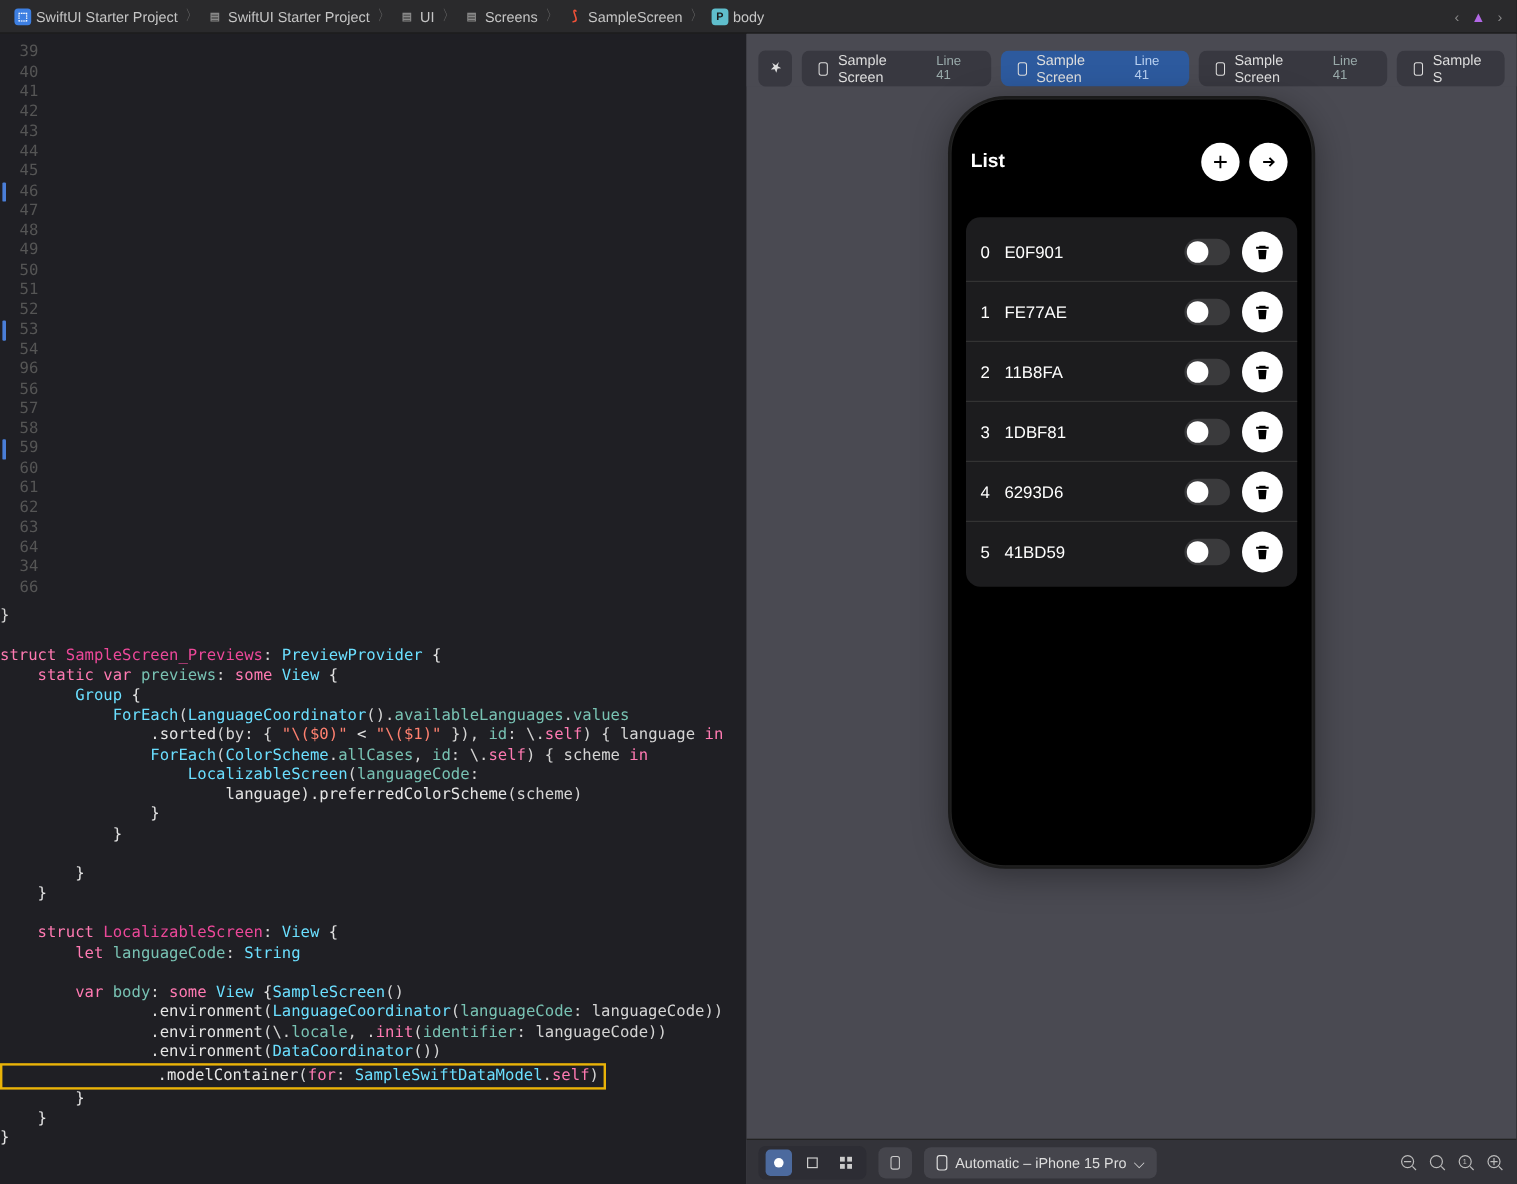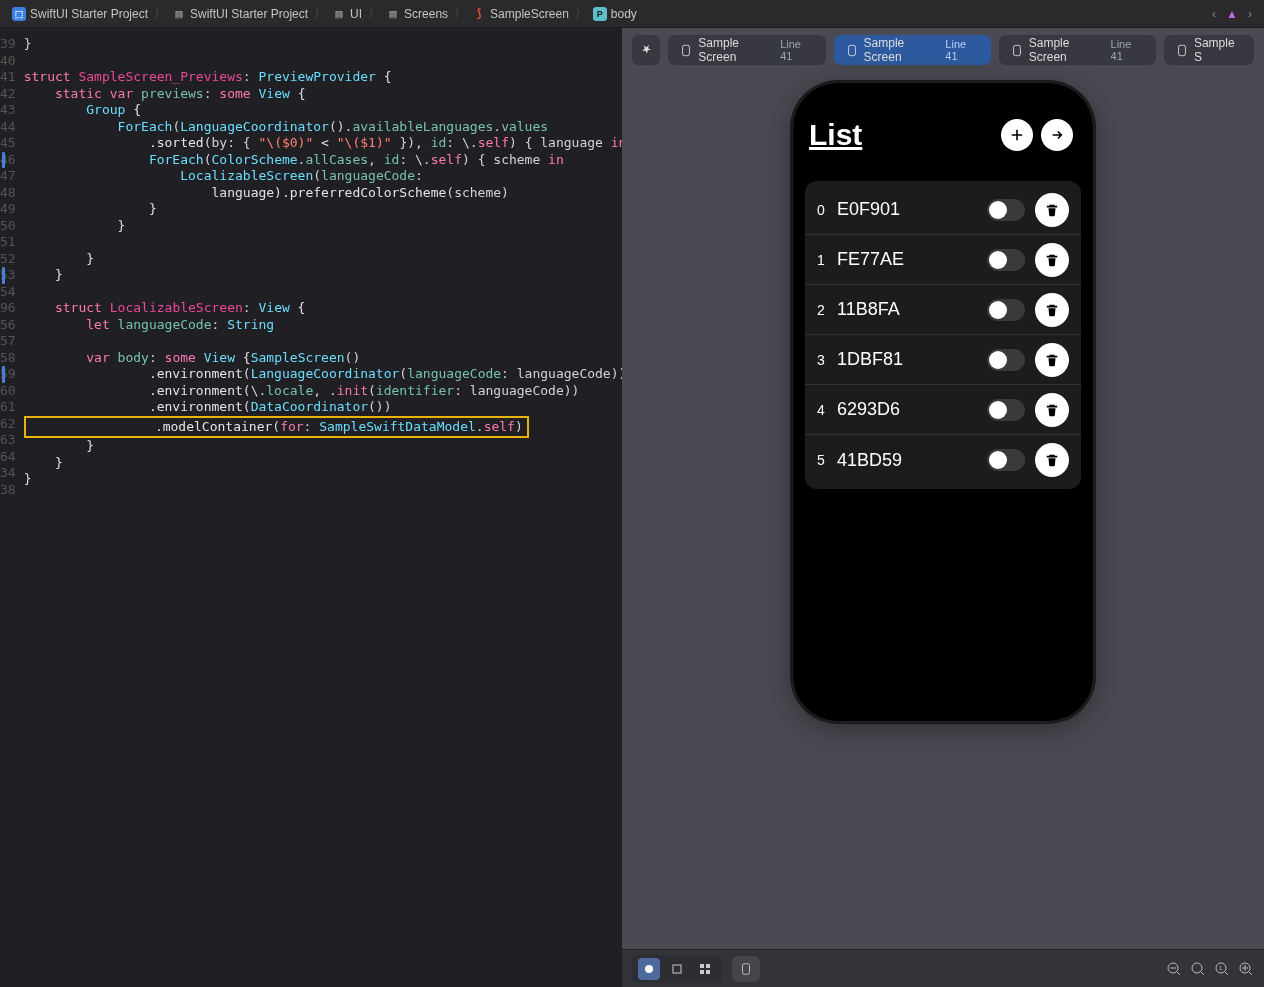--- a/index.html
+++ b/index.html
@@ -37,20 +37,21 @@
 .main { flex:1; display:flex; overflow:hidden; }
 
 .editor-pane {
   width: 622px;
   background: #1f1f24;
   display:flex;
   overflow:hidden;
   font-family: "SF Mono", Menlo, monospace;
   font-size: 13px;
   line-height: 16.5px;
+  flex-direction: column;
 }
 .gutter { width: 40px; text-align:right; padding-right:8px; color:#555; user-select:none; padding-top:8px; position:relative; }
 .gutter-marks { position:absolute; left:2px; top:8px; width:4px; }
 .gm { width:3px; height:16.5px; background:#4a7ed8; border-radius:1px; position:absolute; left:0; }
 .code { flex:1; padding:8px 0 0 0; white-space:pre; color:#e2e2e2; }
 .tk-kw { color:#ff7ab2; }
 .tk-type { color:#6bdfff; }
 .tk-typeu { color:#ec4899; }
 .tk-func { color:#e5e5e5; }
 .tk-str { color:#ff8170; }
@@ -62,21 +63,21 @@
   flex:1;
   background: #4a4a52;
   display:flex;
   flex-direction:column;
   overflow:hidden;
   position:relative;
 }
 .preview-tabs {
   height: 44px;
   display:flex;
-  align-items:center;
+  align-items:flex-end;
   gap:8px;
   padding: 0 10px;
   background:#4a4a52;
 }
 .pin-btn {
   width:30px; height:30px; border-radius:6px; background:#383840;
   display:flex; align-items:center; justify-content:center; color:#ddd;
 }
 .ptab {
   height:30px; padding:0 12px; border-radius:7px;
@@ -94,28 +95,28 @@
   width: 302px; height: 640px;
   background:#000; border-radius:46px;
   border: 1px solid #222;
   box-shadow: 0 0 0 2px #1a1a1a, 0 6px 30px rgba(0,0,0,0.4);
   overflow:hidden;
   position:relative;
   padding: 14px 12px;
 }
 
 .app-header { display:flex; align-items:center; height:44px; margin-top:16px; padding:0 8px 0 4px;}
-.app-title { font-size:30px; font-weight:700; color:#fff; flex:1;text-decoration:underline; }
+.app-title { font-size:16px; font-weight:700; color:#fff; flex:1; }
 .circle-btn { width:32px; height:32px; border-radius:50%; background:#fff; display:flex; align-items:center; justify-content:center; margin-left:8px; color:#000; }
 
 .list-card { background:#1c1c1e; border-radius:12px; margin-top:24px; padding:4px 0;}
 .row { display:flex; align-items:center; height:50px; padding:0 12px; border-bottom:0.5px solid #333; }
 .row:last-child { border-bottom:none; }
 .row-idx { color:#fff; font-size:14px; width:16px; }
-.row-hex { color:#fff; font-size:18px; flex:1; margin-left:4px; }
+.row-hex { color:#fff; font-size:14px; flex:1; margin-left:4px; }
 .toggle { width:38px; height:22px; background:#3a3a3c; border-radius:11px; position:relative; margin-right:10px; }
 .toggle-knob { width:18px; height:18px; background:#fff; border-radius:50%; position:absolute; top:2px; left:2px; }
 .del-btn { width:34px; height:34px; border-radius:50%; background:#fff; display:flex; align-items:center; justify-content:center; }
 
 .bottom-bar {
   height:38px; background:#333339; border-top:1px solid #222;
   display:flex; align-items:center; padding:0 10px; gap:10px;
 }
 .bb-group { display:flex; align-items:center; gap:6px; background:#2d2d34; border-radius:6px; padding:3px 6px; }
 .bb-btn { width:22px; height:22px; display:flex; align-items:center; justify-content:center; color:#ccc; border-radius:4px; }
@@ -198,21 +199,21 @@
         <div>56</div>
         <div>57</div>
         <div>58</div>
         <div>59</div>
         <div>60</div>
         <div>61</div>
         <div>62</div>
         <div>63</div>
         <div>64</div>
         <div>34</div>
-        <div>38</div>
+        <div>66</div>
       </div>
     <div class="code" id="code"><div><span class="tk-punc">}</span></div><div>&nbsp;</div><div><span class="tk-kw">struct</span><span> </span><span class="tk-typeu">SampleScreen_Previews</span><span class="tk-punc">: </span><span class="tk-type">PreviewProvider</span><span> {</span></div><div><span>    </span><span class="tk-kw">static</span><span> </span><span class="tk-kw">var</span><span> </span><span class="tk-prop">previews</span><span class="tk-punc">: </span><span class="tk-kw">some</span><span> </span><span class="tk-type">View</span><span> {</span></div><div><span>        </span><span class="tk-type">Group</span><span> {</span></div><div><span>            </span><span class="tk-type">ForEach</span><span class="tk-punc">(</span><span class="tk-type">LanguageCoordinator</span><span class="tk-punc">().</span><span class="tk-prop">availableLanguages</span><span class="tk-punc">.</span><span class="tk-prop">values</span></div><div><span>                .</span><span class="tk-func">sorted</span><span class="tk-punc">(by: { </span><span class="tk-str">"\($0)"</span><span> &lt; </span><span class="tk-str">"\($1)"</span><span class="tk-punc"> }), </span><span class="tk-prop">id</span><span class="tk-punc">: \.</span><span class="tk-kw">self</span><span class="tk-punc">) { language </span><span class="tk-kw">in</span></div><div><span>                </span><span class="tk-type">ForEach</span><span class="tk-punc">(</span><span class="tk-type">ColorScheme</span><span class="tk-punc">.</span><span class="tk-prop">allCases</span><span class="tk-punc">, </span><span class="tk-prop">id</span><span class="tk-punc">: \.</span><span class="tk-kw">self</span><span class="tk-punc">) { scheme </span><span class="tk-kw">in</span></div><div><span>                    </span><span class="tk-type">LocalizableScreen</span><span class="tk-punc">(</span><span class="tk-prop">languageCode</span><span class="tk-punc">:</span></div><div><span>                        language).</span><span class="tk-func">preferredColorScheme</span><span class="tk-punc">(scheme)</span></div><div><span>                }</span></div><div><span>            }</span></div><div>&nbsp;</div><div><span>        }</span></div><div><span>    }</span></div><div>&nbsp;</div><div><span>    </span><span class="tk-kw">struct</span><span> </span><span class="tk-typeu">LocalizableScreen</span><span class="tk-punc">: </span><span class="tk-type">View</span><span> {</span></div><div><span>        </span><span class="tk-kw">let</span><span> </span><span class="tk-prop">languageCode</span><span class="tk-punc">: </span><span class="tk-type">String</span></div><div>&nbsp;</div><div><span>        </span><span class="tk-kw">var</span><span> </span><span class="tk-prop">body</span><span class="tk-punc">: </span><span class="tk-kw">some</span><span> </span><span class="tk-type">View</span><span> {</span><span class="tk-type">SampleScreen</span><span class="tk-punc">()</span></div><div><span>                .</span><span class="tk-func">environment</span><span class="tk-punc">(</span><span class="tk-type">LanguageCoordinator</span><span class="tk-punc">(</span><span class="tk-prop">languageCode</span><span class="tk-punc">: languageCode))</span></div><div><span>                .</span><span class="tk-func">environment</span><span class="tk-punc">(\.</span><span class="tk-prop">locale</span><span class="tk-punc">, .</span><span class="tk-kw">init</span><span class="tk-punc">(</span><span class="tk-prop">identifier</span><span class="tk-punc">: languageCode))</span></div><div><span>                .</span><span class="tk-func">environment</span><span class="tk-punc">(</span><span class="tk-type">DataCoordinator</span><span class="tk-punc">())</span></div><div><span class="highlight-box"><span>                .</span><span class="tk-func">modelContainer</span><span class="tk-punc">(</span><span class="tk-kw">for</span><span class="tk-punc">: </span><span class="tk-type">SampleSwiftDataModel</span><span class="tk-punc">.</span><span class="tk-kw">self</span><span class="tk-punc">)</span></span></div><div><span>        }</span></div><div><span>    }</span></div><div><span>}</span></div><div>&nbsp;</div><div>&nbsp;</div><div>&nbsp;</div></div>
   </div>
 
   <div class="preview-pane">
     <div class="preview-tabs">
       <div class="pin-btn">
         <svg width="14" height="14" viewBox="0 0 16 16">
             <path fill="currentColor" d="M8 1l1 4h4l-3 2 1 4-3-2-3 2 1-4-3-2h4z" transform="rotate(30 8 8)"></path>
           </svg>
@@ -360,20 +361,27 @@
               <rect x="1" y="7" width="4" height="4" fill="currentColor"></rect>
               <rect x="7" y="7" width="4" height="4" fill="currentColor"></rect>
             </svg>
           </div>
       </div>
       <div class="bb-btn" style="background:#45454c; border-radius:6px; width:28px; height:26px;">
           <svg width="14" height="14" viewBox="0 0 16 16">
             <rect x="4" y="2" width="8" height="12" rx="2" fill="none" stroke="currentColor"></rect>
           </svg>
         </div>
+      <div class="device-select">
+        <svg width="10" height="14" viewBox="0 0 10 14">
+            <rect x="1" y="1" width="8" height="12" rx="2" fill="none" stroke="currentColor"></rect>
+          </svg>
+        <span>Automatic – iPhone 15 Pro</span>
+        <span>⌵</span>
+      </div>
       <div class="spacer"></div>
       <div class="zoom-group">
         <div class="zoom-btn">
             <svg width="16" height="16" viewBox="0 0 16 16">
               <circle cx="7" cy="7" r="5" fill="none" stroke="currentColor"></circle>
               <path stroke="currentColor" d="M11 11l3 3M4 7h6"></path>
             </svg>
           </div>
         <div class="zoom-btn">
             <svg width="16" height="16" viewBox="0 0 16 16">

